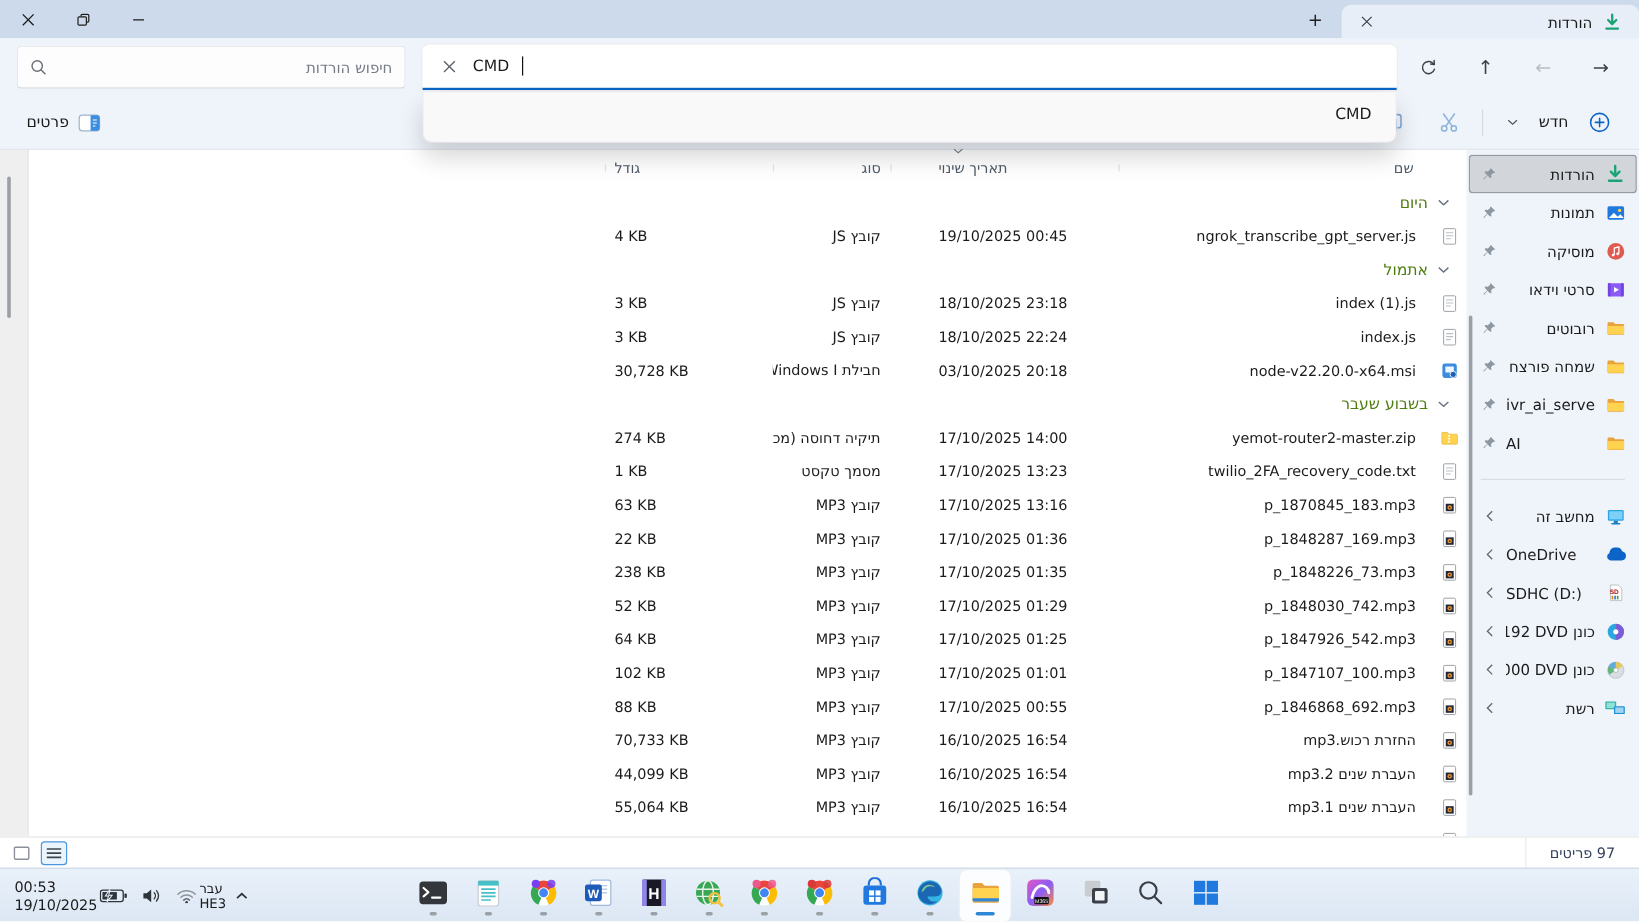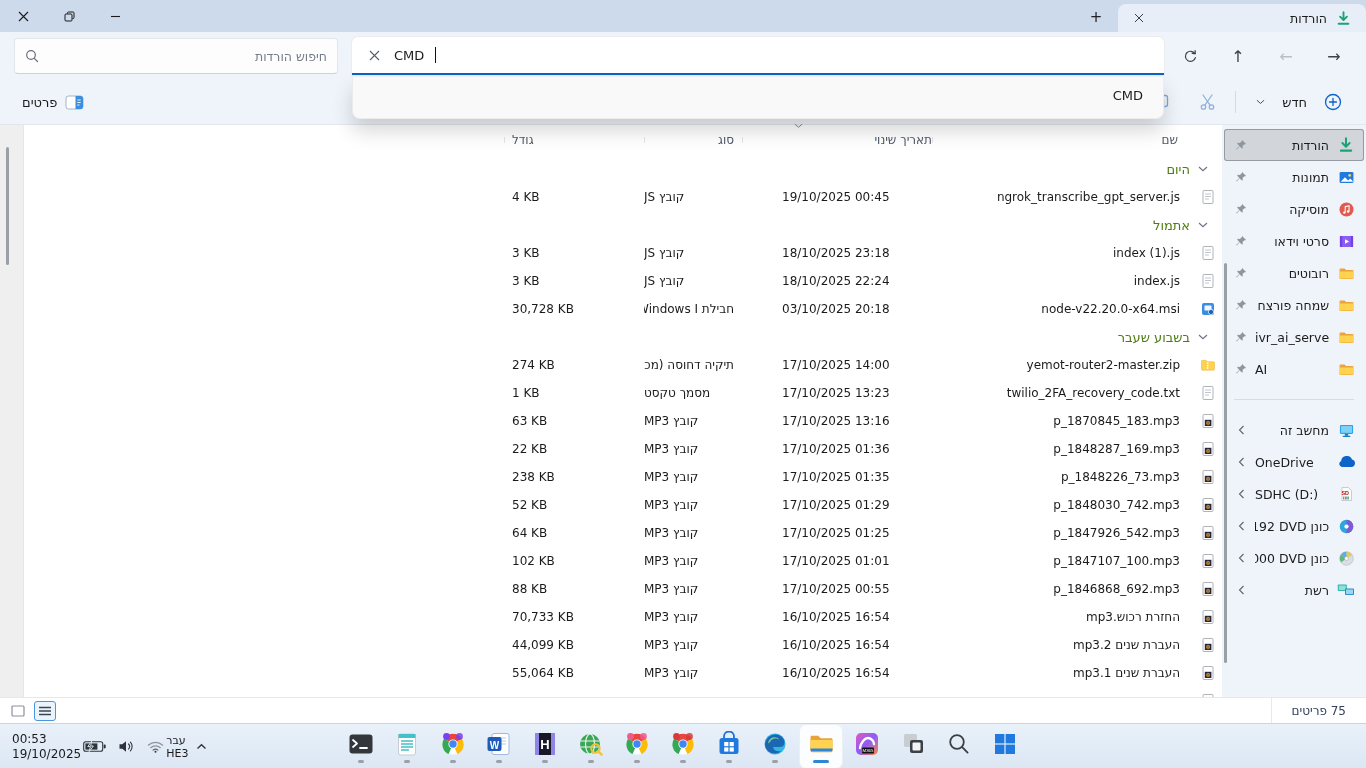--- a/index.html
+++ b/index.html
@@ -53,34 +53,34 @@
   .sbitem .sbicon{width:20px;height:20px;display:flex;align-items:center;justify-content:center;flex:none}
   .sbitem .sblabel{font-size:12.5px;white-space:nowrap;overflow:hidden;flex:1;unicode-bidi:plaintext}
   .sbitem .sbend{width:14px;flex:none;display:flex;align-items:center;justify-content:center}
   .sbitem.selected{background:#d2d6db;box-shadow:0 0 0 1px #949ba4 inset}
   .sb-divider{height:1px;background:#d8dde4;margin:14px 12px}
   .sb-scroll{position:absolute;left:2px;top:138px;width:3px;height:400px;background:#9aa0a6;border-radius:2px}
 
   .filearea{flex:1;display:flex;flex-direction:column;min-width:0}
   .colheads{height:30px;display:flex;align-items:center;position:relative;color:#4f5a68;font-size:12px}
   .col-name{width:290px;display:flex;justify-content:flex-start;padding-right:44px;position:relative}
-  .col-date{width:190px;position:relative;padding-left:40px;direction:rtl;text-align:right}
+  .col-date{width:190px;position:relative;padding-left:40px;direction:rtl;text-align:left}
   .col-type{width:98px;text-align:right;padding-right:8px;position:relative}
   .col-size{width:140px;direction:ltr;text-align:left;padding-left:8px;position:relative}
   .colheads>div::before{content:"";position:absolute;left:0;top:4px;bottom:4px;width:1px;background:#e3e5e8}
   .sortchev{position:absolute;top:-10px;left:52px}
 
   .filebody{flex:1;overflow:hidden}
   .grow{height:28px;display:flex;align-items:center;gap:8px;padding-right:14px;color:#4d7c0f;font-size:13px}
   .frow{height:28px;display:flex;align-items:center;font-size:12px}
   .frow .c-name{width:290px;display:flex;align-items:center;gap:19px;padding-right:6px;overflow:hidden}
   .frow .c-name .ficon{flex:none;width:17px;height:17px}
   .frow .c-name .fname{white-space:nowrap;overflow:hidden}
   .frow .c-date{width:190px;direction:ltr;text-align:left;padding-left:40px;white-space:nowrap}
-  .frow .c-type{width:98px;text-align:left;padding-right:8px;white-space:nowrap;overflow:hidden}
+  .frow .c-type{width:98px;text-align:right;padding-right:8px;white-space:nowrap;overflow:hidden}
   .frow .c-size{width:140px;direction:ltr;text-align:left;padding-left:8px;white-space:nowrap}
 
   .gutter{width:24px;background:#efefef;border-right:1px solid #e6e6e6;position:relative}
   .gutter-thumb{position:absolute;left:6px;top:22px;width:3px;height:118px;background:#9aa0a6;border-radius:2px}
 
   
   .statusbar{position:absolute;top:697px;left:0;right:0;height:26px;background:#fff;border-top:1px solid #e7e7e7;display:flex;align-items:center}
   .items-count{height:100%;display:flex;align-items:center;padding:0 20px;border-left:1px solid #e9e9e9;color:#33405c;font-size:12px}
   .statusbar .spacer{flex:1}
   .viewbtns{display:flex;direction:ltr;gap:5px;padding-left:7px;align-items:center}
@@ -766,21 +766,21 @@
           </div>
         </div>
     </div>
 
     <div class="gutter">
       <div class="gutter-thumb"></div>
     </div>
   </div>
 
   <div class="statusbar">
-    <div class="items-count">75 פריטים</div>
+    <div class="items-count">97 פריטים</div>
     <div class="spacer"></div>
     <div class="viewbtns">
       <div class="viewbtn">
         <svg width="14" height="12" viewBox="0 0 14 12">
             <rect x="1" y="1" width="12" height="10" rx="1" fill="none" stroke="#8b9099" stroke-width="1.2"></rect>
           </svg>
       </div>
       <div class="viewbtn active">
         <svg width="14" height="12" viewBox="0 0 14 12">
             <path d="M1 2.5h12M1 6h12M1 9.5h12" stroke="#3f444b" stroke-width="1.4"></path>

